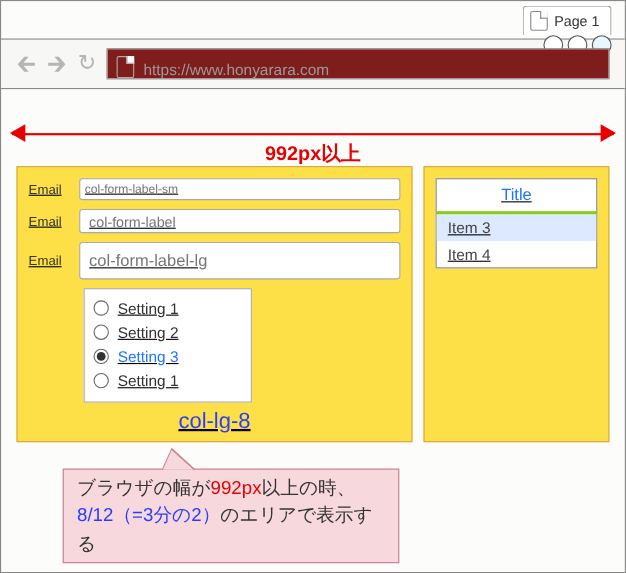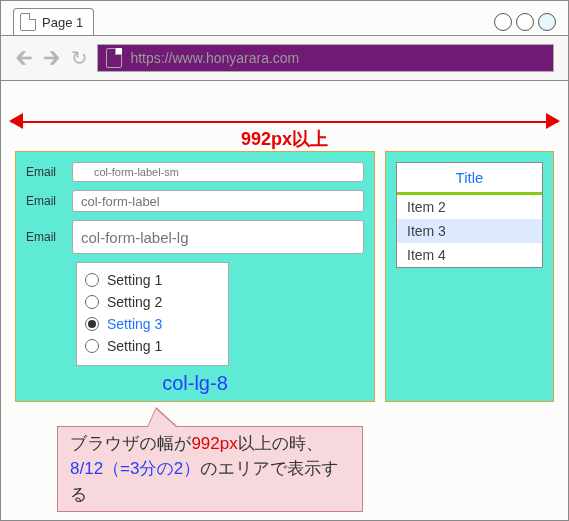--- a/index.html
+++ b/index.html
@@ -1,49 +1,49 @@
 <!DOCTYPE html>
 <html><head>
 <meta charset="utf-8">
 <style>
   html,body{margin:0;padding:0;font-family:Arial,"Hiragino Sans","Meiryo",sans-serif;background:#fcfcfa;}
   .outer{width:569px;height:521px;box-sizing:border-box;background:#fcfcfa;border:1px solid #888;position:relative;}
   
-  .tabrow{height:30px;padding:4px 12px 0 12px;display:flex;align-items:flex-end;justify-content:space-between;}
+  .tabrow{height:30px;padding:4px 12px 0 12px;display:flex;align-items:flex-end;flex-direction:column;}
   .tab{border:1px solid #888;border-bottom:none;border-radius:4px 4px 0 0;background:#fff;padding:4px 10px 4px 6px;display:flex;align-items:center;gap:6px;font-size:13px;color:#333;}
   .tab .fold{width:14px;height:16px;border:1px solid #888;border-radius:2px;position:relative;background:#fff;}
   .tab .fold:before{content:"";position:absolute;top:-1px;right:-1px;width:6px;height:6px;border-left:1px solid #888;border-bottom:1px solid #888;background:#fcfcfa;}
   .winbtns{display:flex;gap:4px;margin-bottom:4px;}
   .winbtns .c{width:16px;height:16px;border:1px solid #555;border-radius:50%;background:#fff;}
   .winbtns .c.last{background:#e8f7ff;}
   
   .addr{background:#f7f7f5;border-top:1px solid #888;border-bottom:1px solid #888;padding:8px 14px;display:flex;align-items:center;gap:10px;}
   .nav-ico{color:#b5b5b5;font-size:22px;line-height:1;}
-  .urlbox{flex:1;border:1px solid #aaa;background:#701a75;height:26px;display:flex;align-items:center;gap:8px;padding:0 8px;color:#9a9a9a;font-size:14px;}
+  .urlbox{flex:1;border:1px solid #aaa;background:#7f1d1d;height:26px;display:flex;align-items:flex-end;gap:8px;padding:0 8px;color:#9a9a9a;font-size:14px;}
   .page-ico{width:14px;height:18px;border:1px solid #aaa;border-radius:2px;position:relative;}
   .page-ico:before{content:"";position:absolute;top:-1px;right:-1px;width:6px;height:6px;border-left:1px solid #aaa;border-bottom:1px solid #aaa;background:#fff;}
   
   .ruler{position:relative;height:40px;margin:24px 10px 0 10px;}
   .ruler .line{position:absolute;top:16px;left:0;right:0;height:2px;background:#e60000;}
   .ruler .cap{position:absolute;top:8px;width:0;height:0;border-top:8px solid transparent;border-bottom:8px solid transparent;}
   .ruler .cap.l{left:-2px;border-right:14px solid #e60000;}
   .ruler .cap.r{right:-2px;border-left:14px solid #e60000;}
   .ruler .lbl{position:absolute;left:50%;transform:translateX(-50%);top:22px;color:#e60000;font-weight:bold;font-size:18px;}
   
   .rowwrap{display:flex;gap:10px;padding:6px 14px 0 14px;}
-  .col{border:1px solid #d6a640;background:#5eead4;padding:10px 10px 6px 10px;box-sizing:border-box;position:relative;}
+  .col{border:1px solid #d6a640;background:#fde047;padding:10px 10px 6px 10px;box-sizing:border-box;position:relative;text-decoration:underline;}
   .col.left{flex:0 0 360px;}
   .col.right{flex:1;}
   .col .collabel{color:#2a3cff;font-size:20px;text-align:center;margin-top:6px;}
   
   .frow{display:flex;align-items:center;gap:10px;margin-bottom:8px;}
   .frow label{font-size:12px;color:#333;width:36px;}
   .frow.lg label{font-size:12px;}
   .tin{flex:1;border:1px solid #aaa;background:#fff;border-radius:3px;color:#888;box-sizing:border-box;}
-  .tin.sm{height:20px;font-size:11px;padding:2px 21px;}
+  .tin.sm{height:20px;font-size:11px;padding:2px 4px;}
   .tin.md{height:22px;font-size:13px;padding:3px 8px;}
   .tin.lg{height:34px;font-size:15px;padding:5px 8px;}
   
   .panel{border:1px solid #aaa;background:#fff;width:135px;margin:6px 0 4px 50px;padding:6px 8px 8px 8px;}
   .opt{display:flex;align-items:center;gap:8px;font-size:14px;color:#333;padding:3px 0;}
   .opt.sel .txt{color:#1e74ff;}
   .radio{width:12px;height:12px;border:1px solid #666;border-radius:50%;position:relative;flex:none;}
   .opt.sel .radio:after{content:"";position:absolute;inset:2px;background:#333;border-radius:50%;}
   
   .listpanel{border:1px solid #888;background:#fff;padding:0;}
@@ -126,21 +126,20 @@
           </div>
         </div>
 
       <div class="collabel">col-lg-8</div>
     </div>
 
     <div class="col right">
       <div class="listpanel">
         <div class="head">Title</div>
         <div id="list-body">
-            <div class="itm">Item 2</div>
             <div class="itm sel">Item 3</div>
             <div class="itm">Item 4</div>
           </div>
       </div>
     </div>
   </div>
 
   <div class="callout">
     <div class="tailb"></div><div class="tail"></div>
     <span>ブラウザの幅が</span><span class="r">992px</span><span>以上の時、</span><br>

